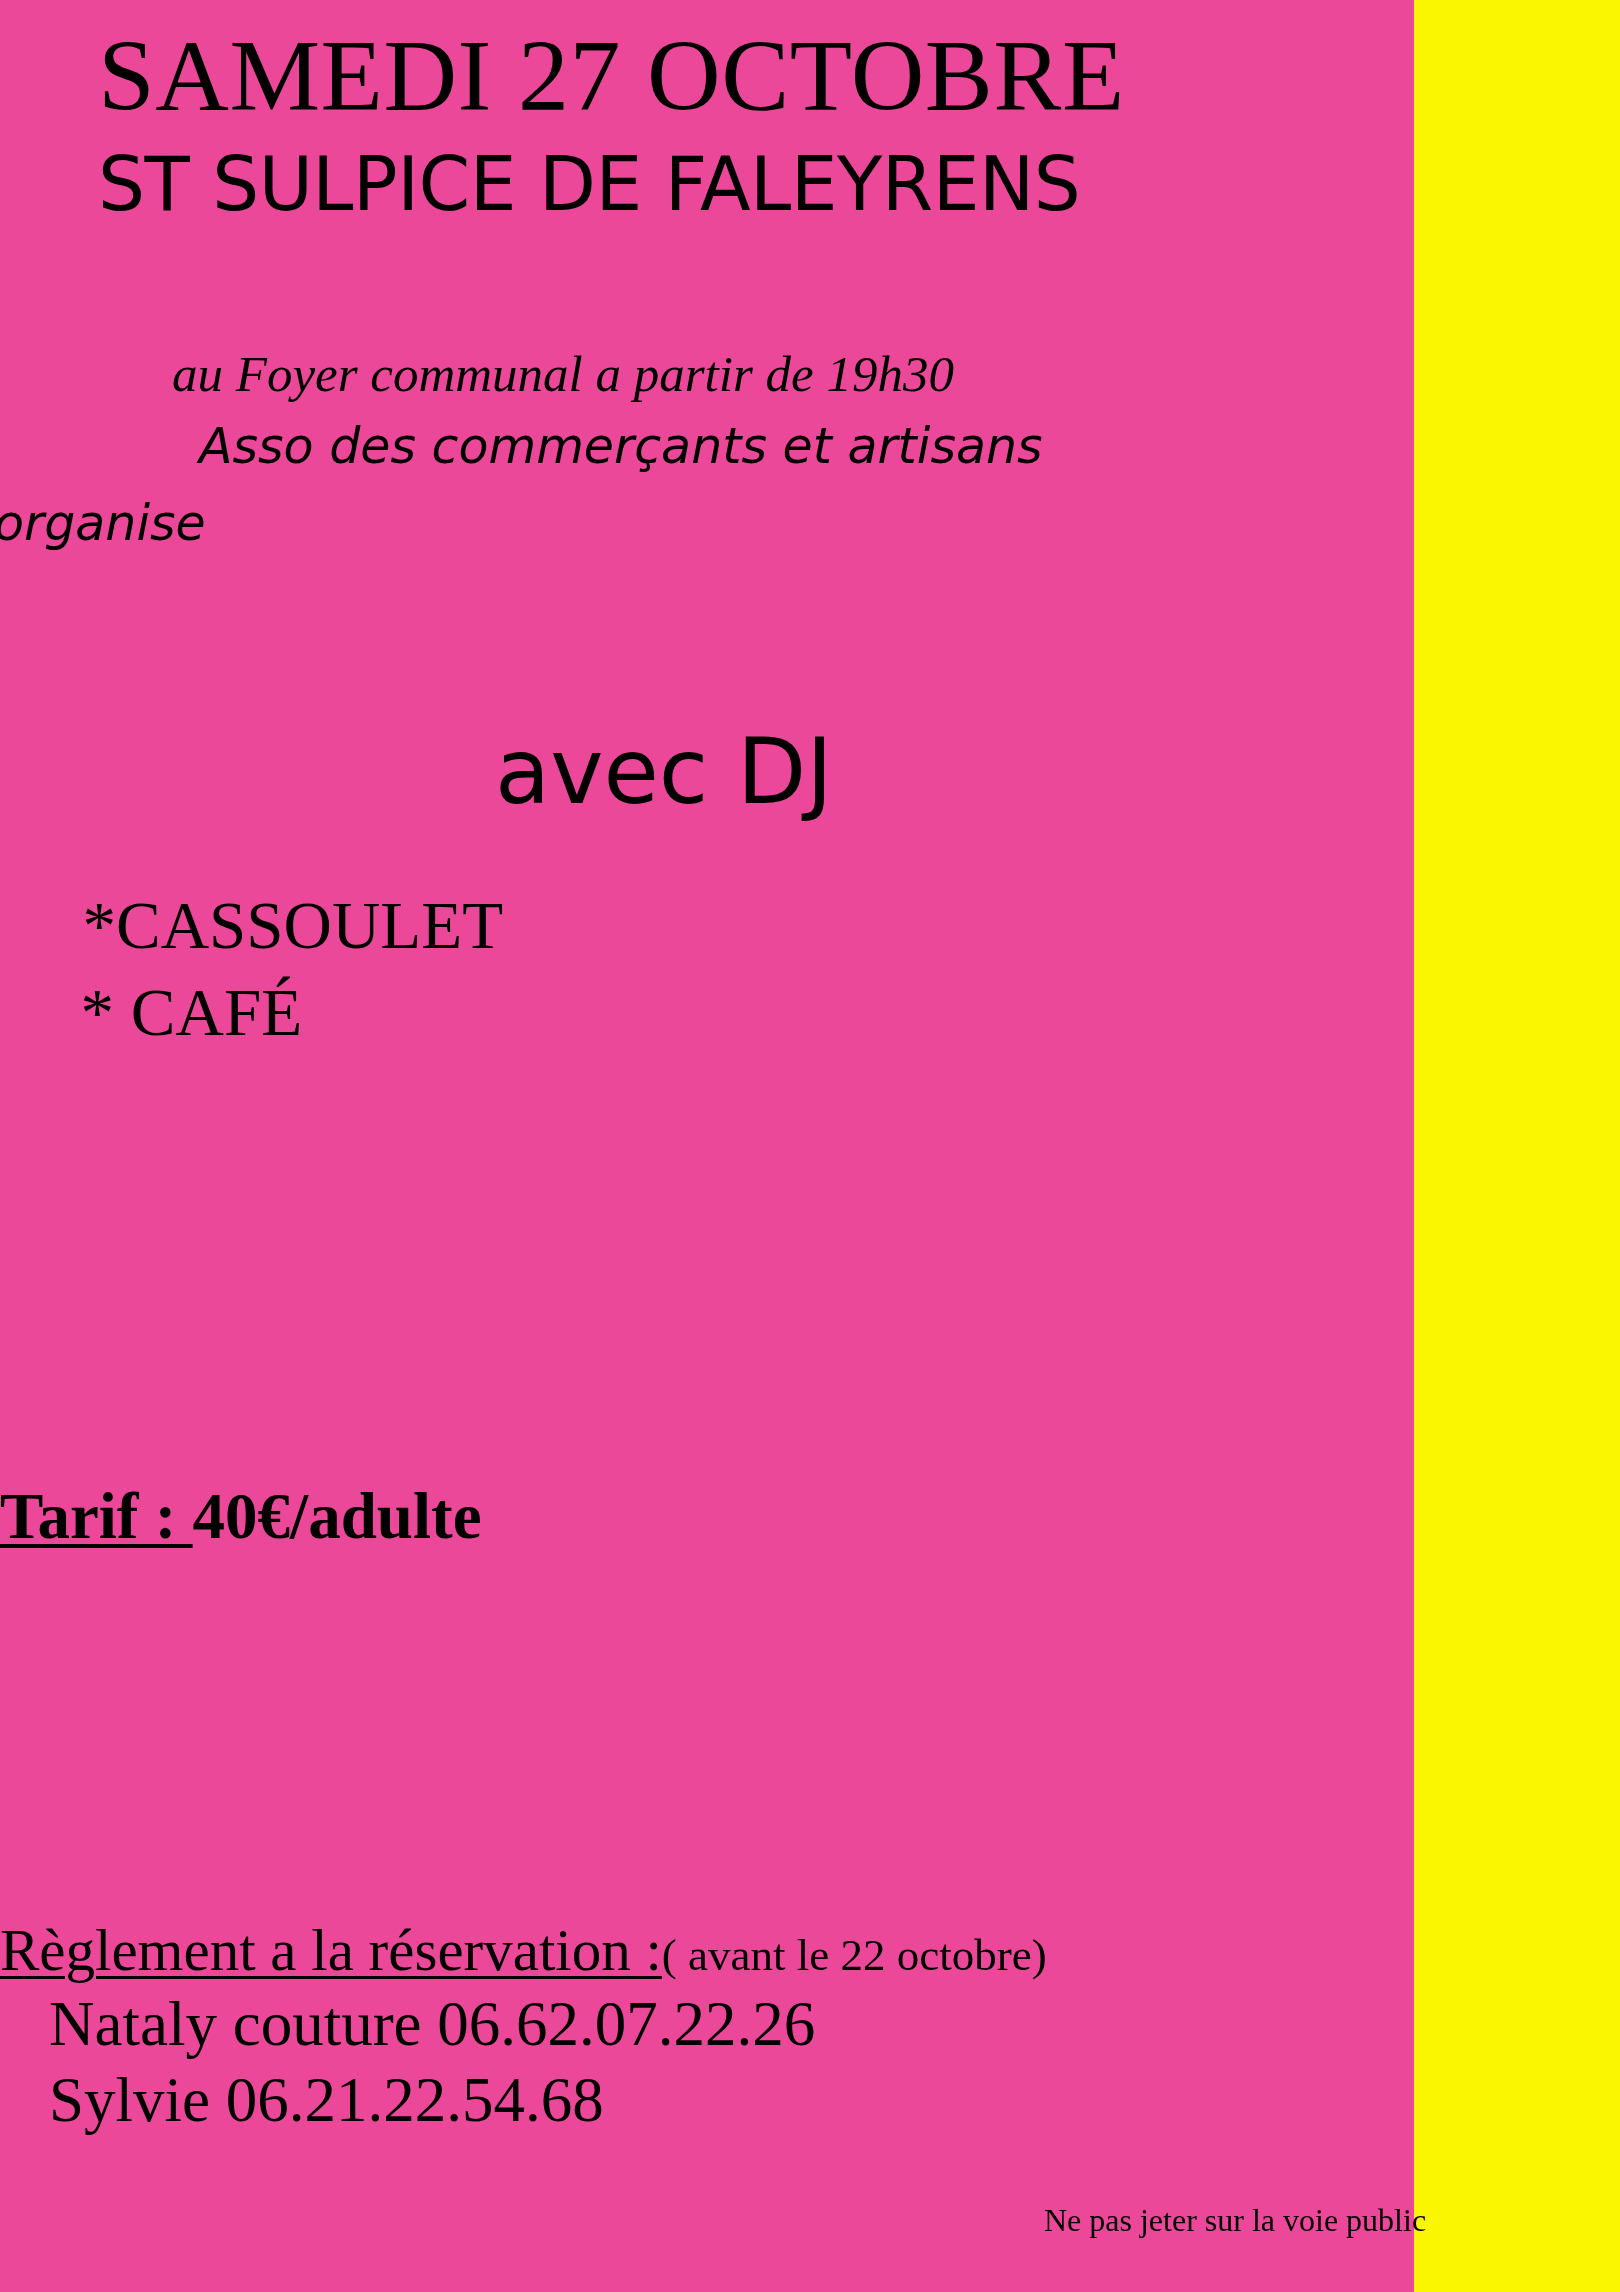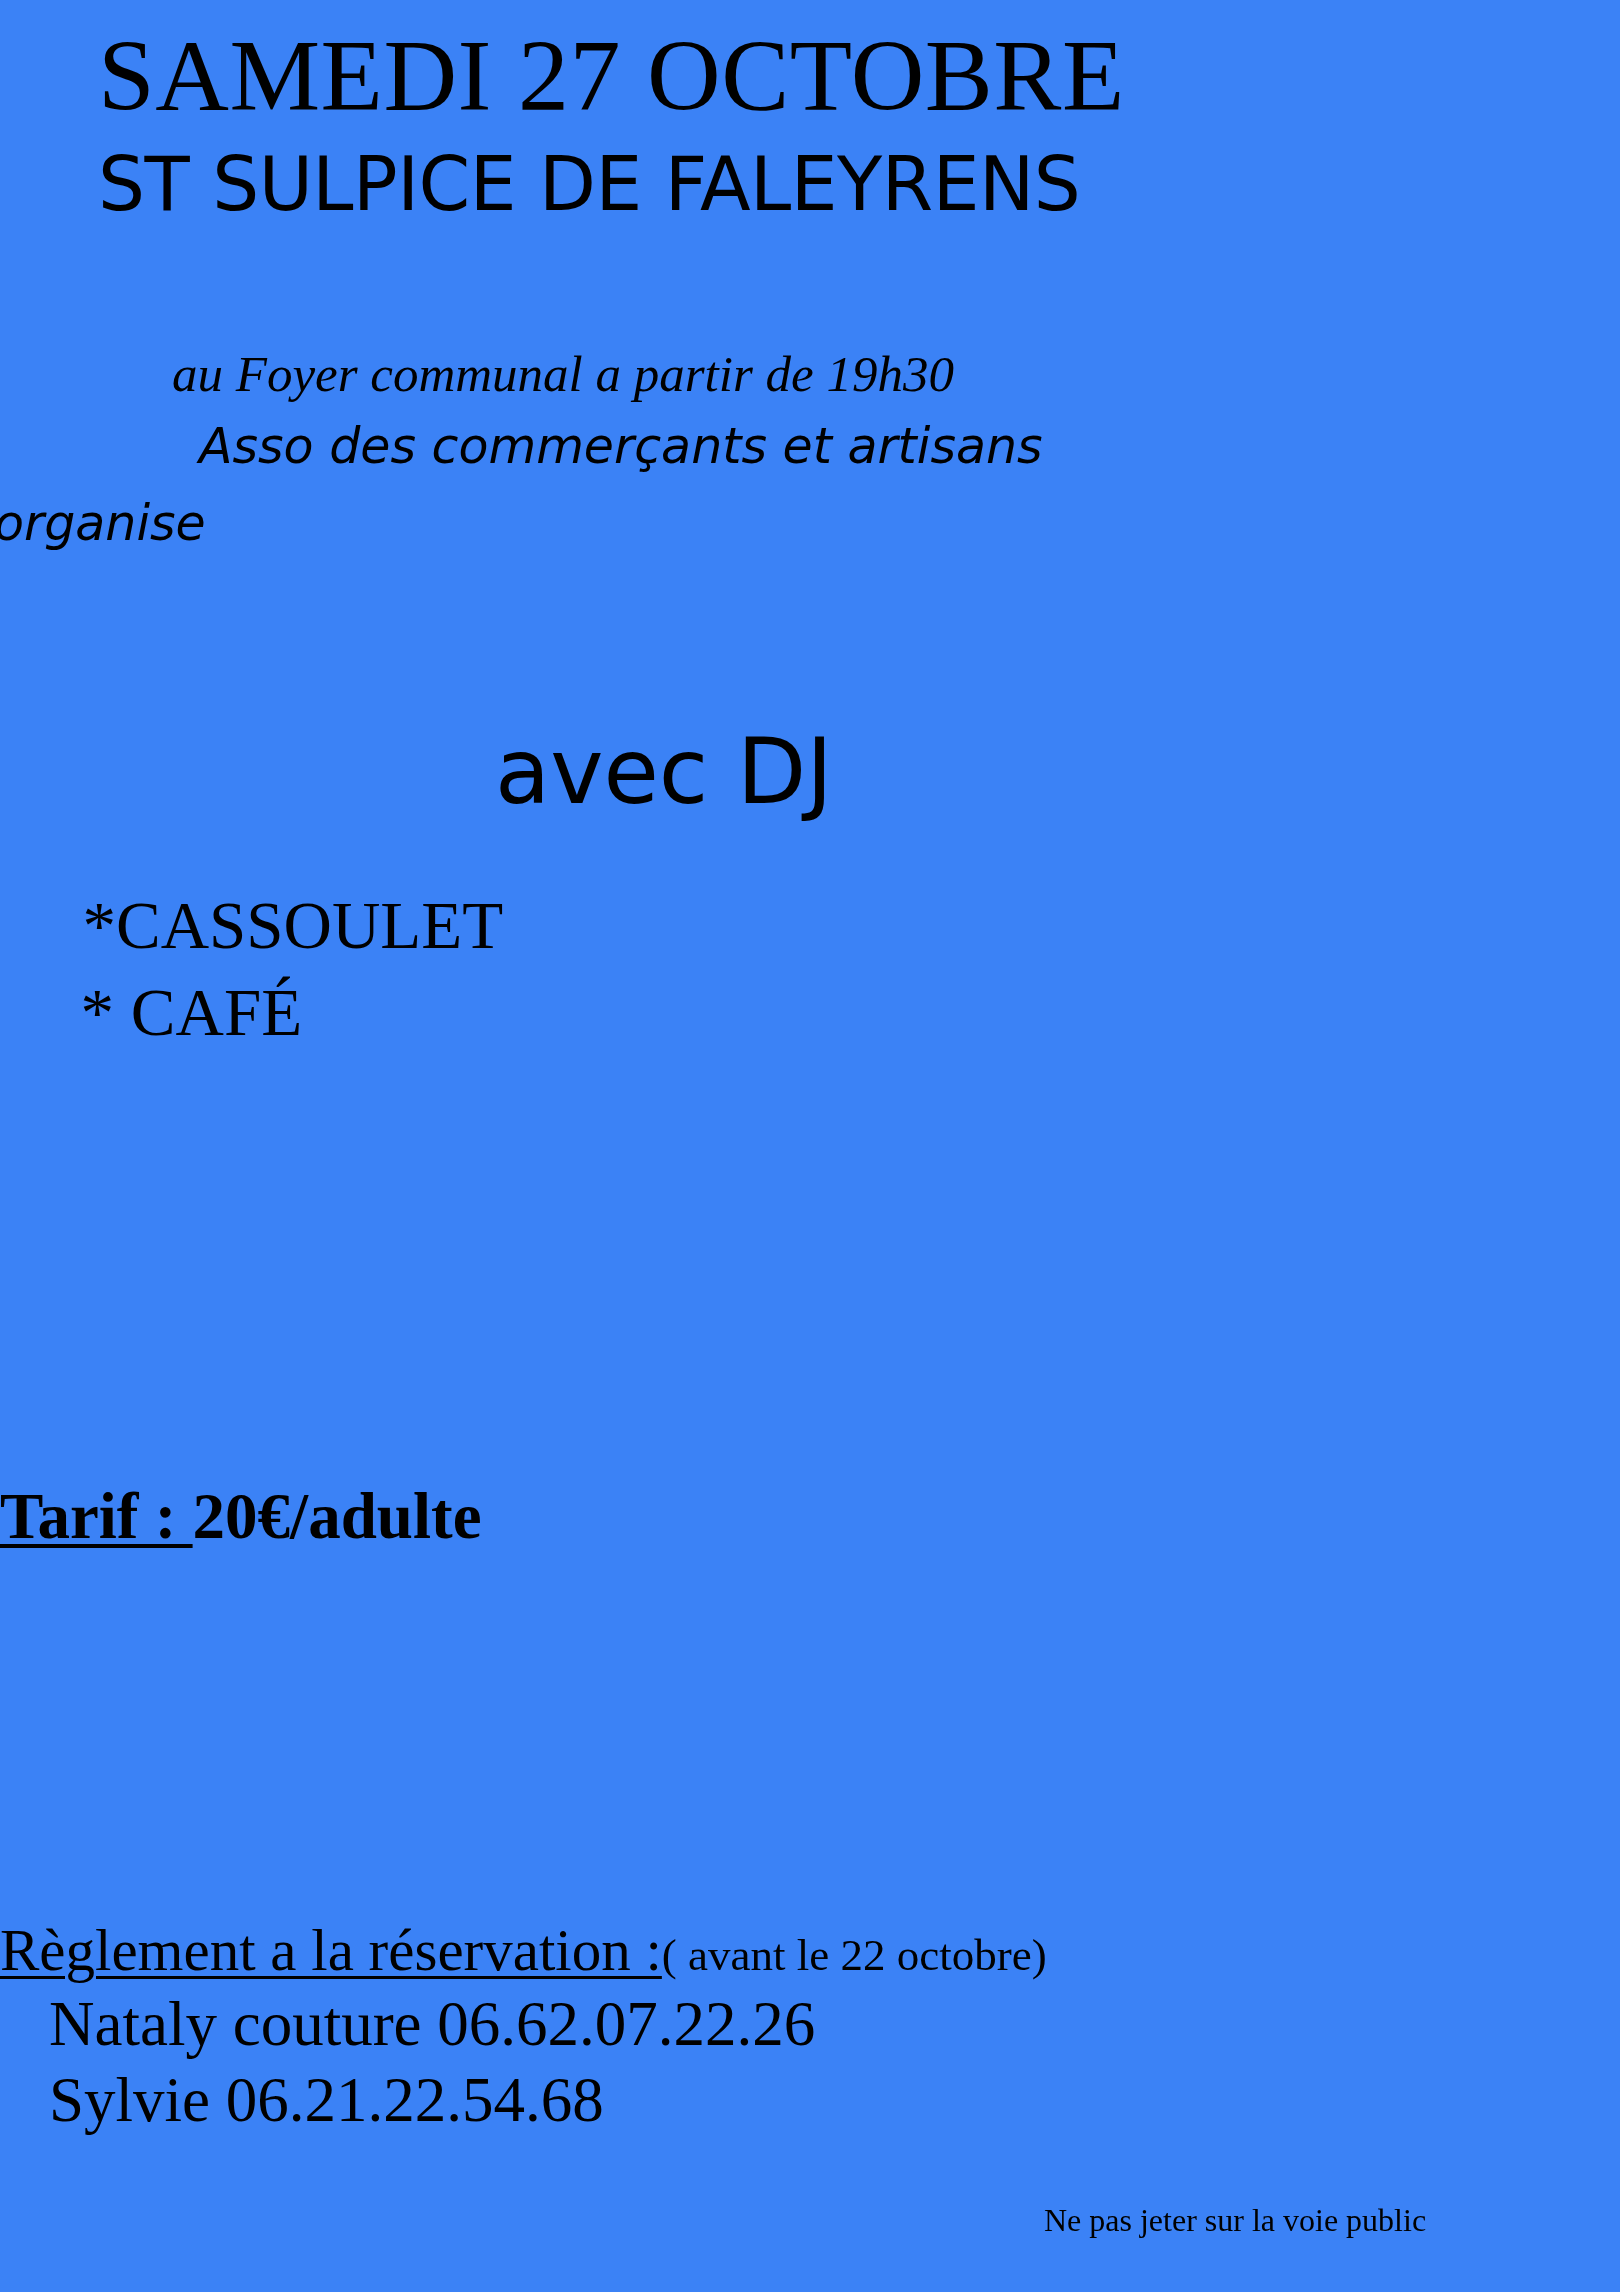--- a/index.html
+++ b/index.html
@@ -9,23 +9,23 @@
   body {
     width: 1620px;
     height: 2293px;
     background: #FAF500;
     font-family: "Liberation Serif", serif;
     color: #000000;
     overflow: hidden;
   }
   .poster {
     position: relative;
-    width: 1620px;
+    width: 1414px;
     height: 2293px;
-    background: #3b82f6;
+    background: #ec4899;
     box-sizing: border-box;
     padding-left: 12px;
   }
 
   
   .line-date {
     position: absolute;
     left: 98px;
     top: 24.5px;
     font-family: "Liberation Serif", serif;
@@ -202,21 +202,21 @@
   <div class="line-organise">organise</div>
 
   <div class="line-dj">avec DJ</div>
 
   <div class="menu">
     <div class="menu-item i1">*CASSOULET</div>
     <div class="menu-item i4">* CAFÉ</div>
   </div>
 
   <div class="tarif-block">
-    <div class="tarif-line1"><span class="label">Tarif : </span><span>20€/adulte</span></div>
+    <div class="tarif-line1"><span class="label">Tarif : </span><span>40€/adulte</span></div>
   </div>
 
   <div class="resa-block">
     <div class="resa-head"><span class="label">Règlement a la  réservation :</span><span class="paren">( avant le 22 octobre)</span></div>
     <div class="resa-contact">Nataly couture 06.62.07.22.26</div>
     <div class="resa-contact">Sylvie 06.21.22.54.68</div>
   </div>
 
   <div class="footer-note">Ne pas jeter sur la voie public</div>
 

